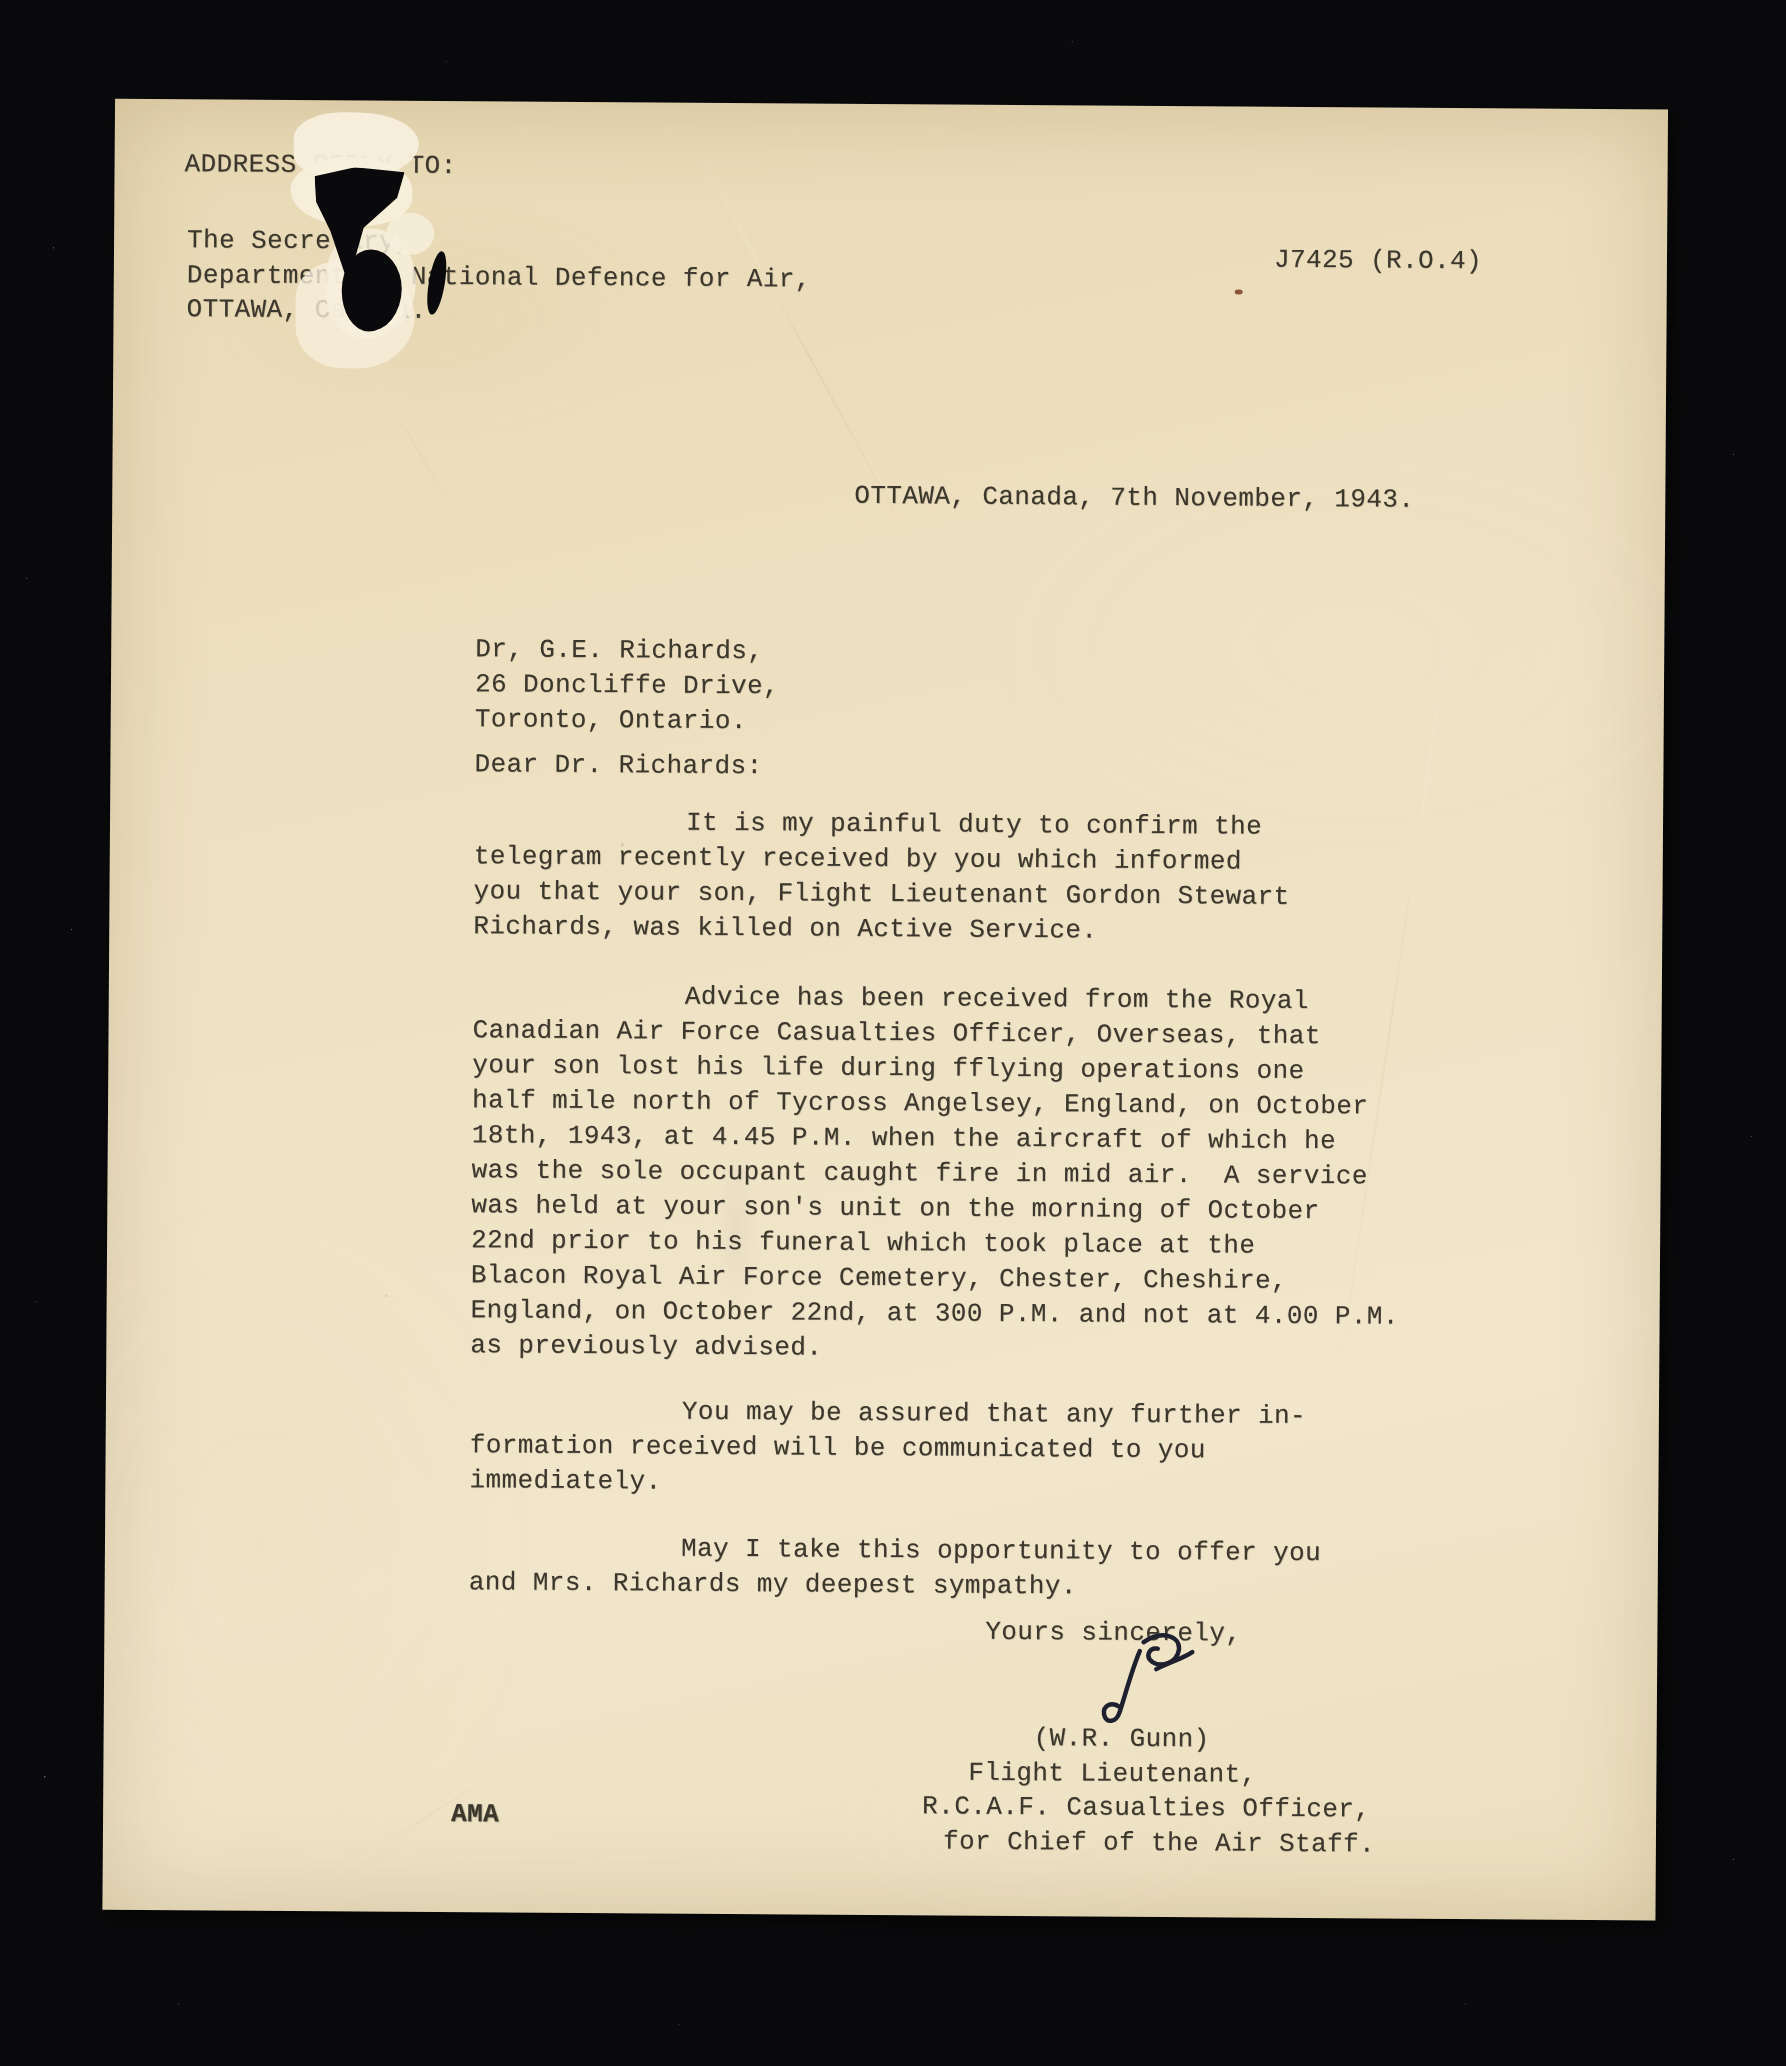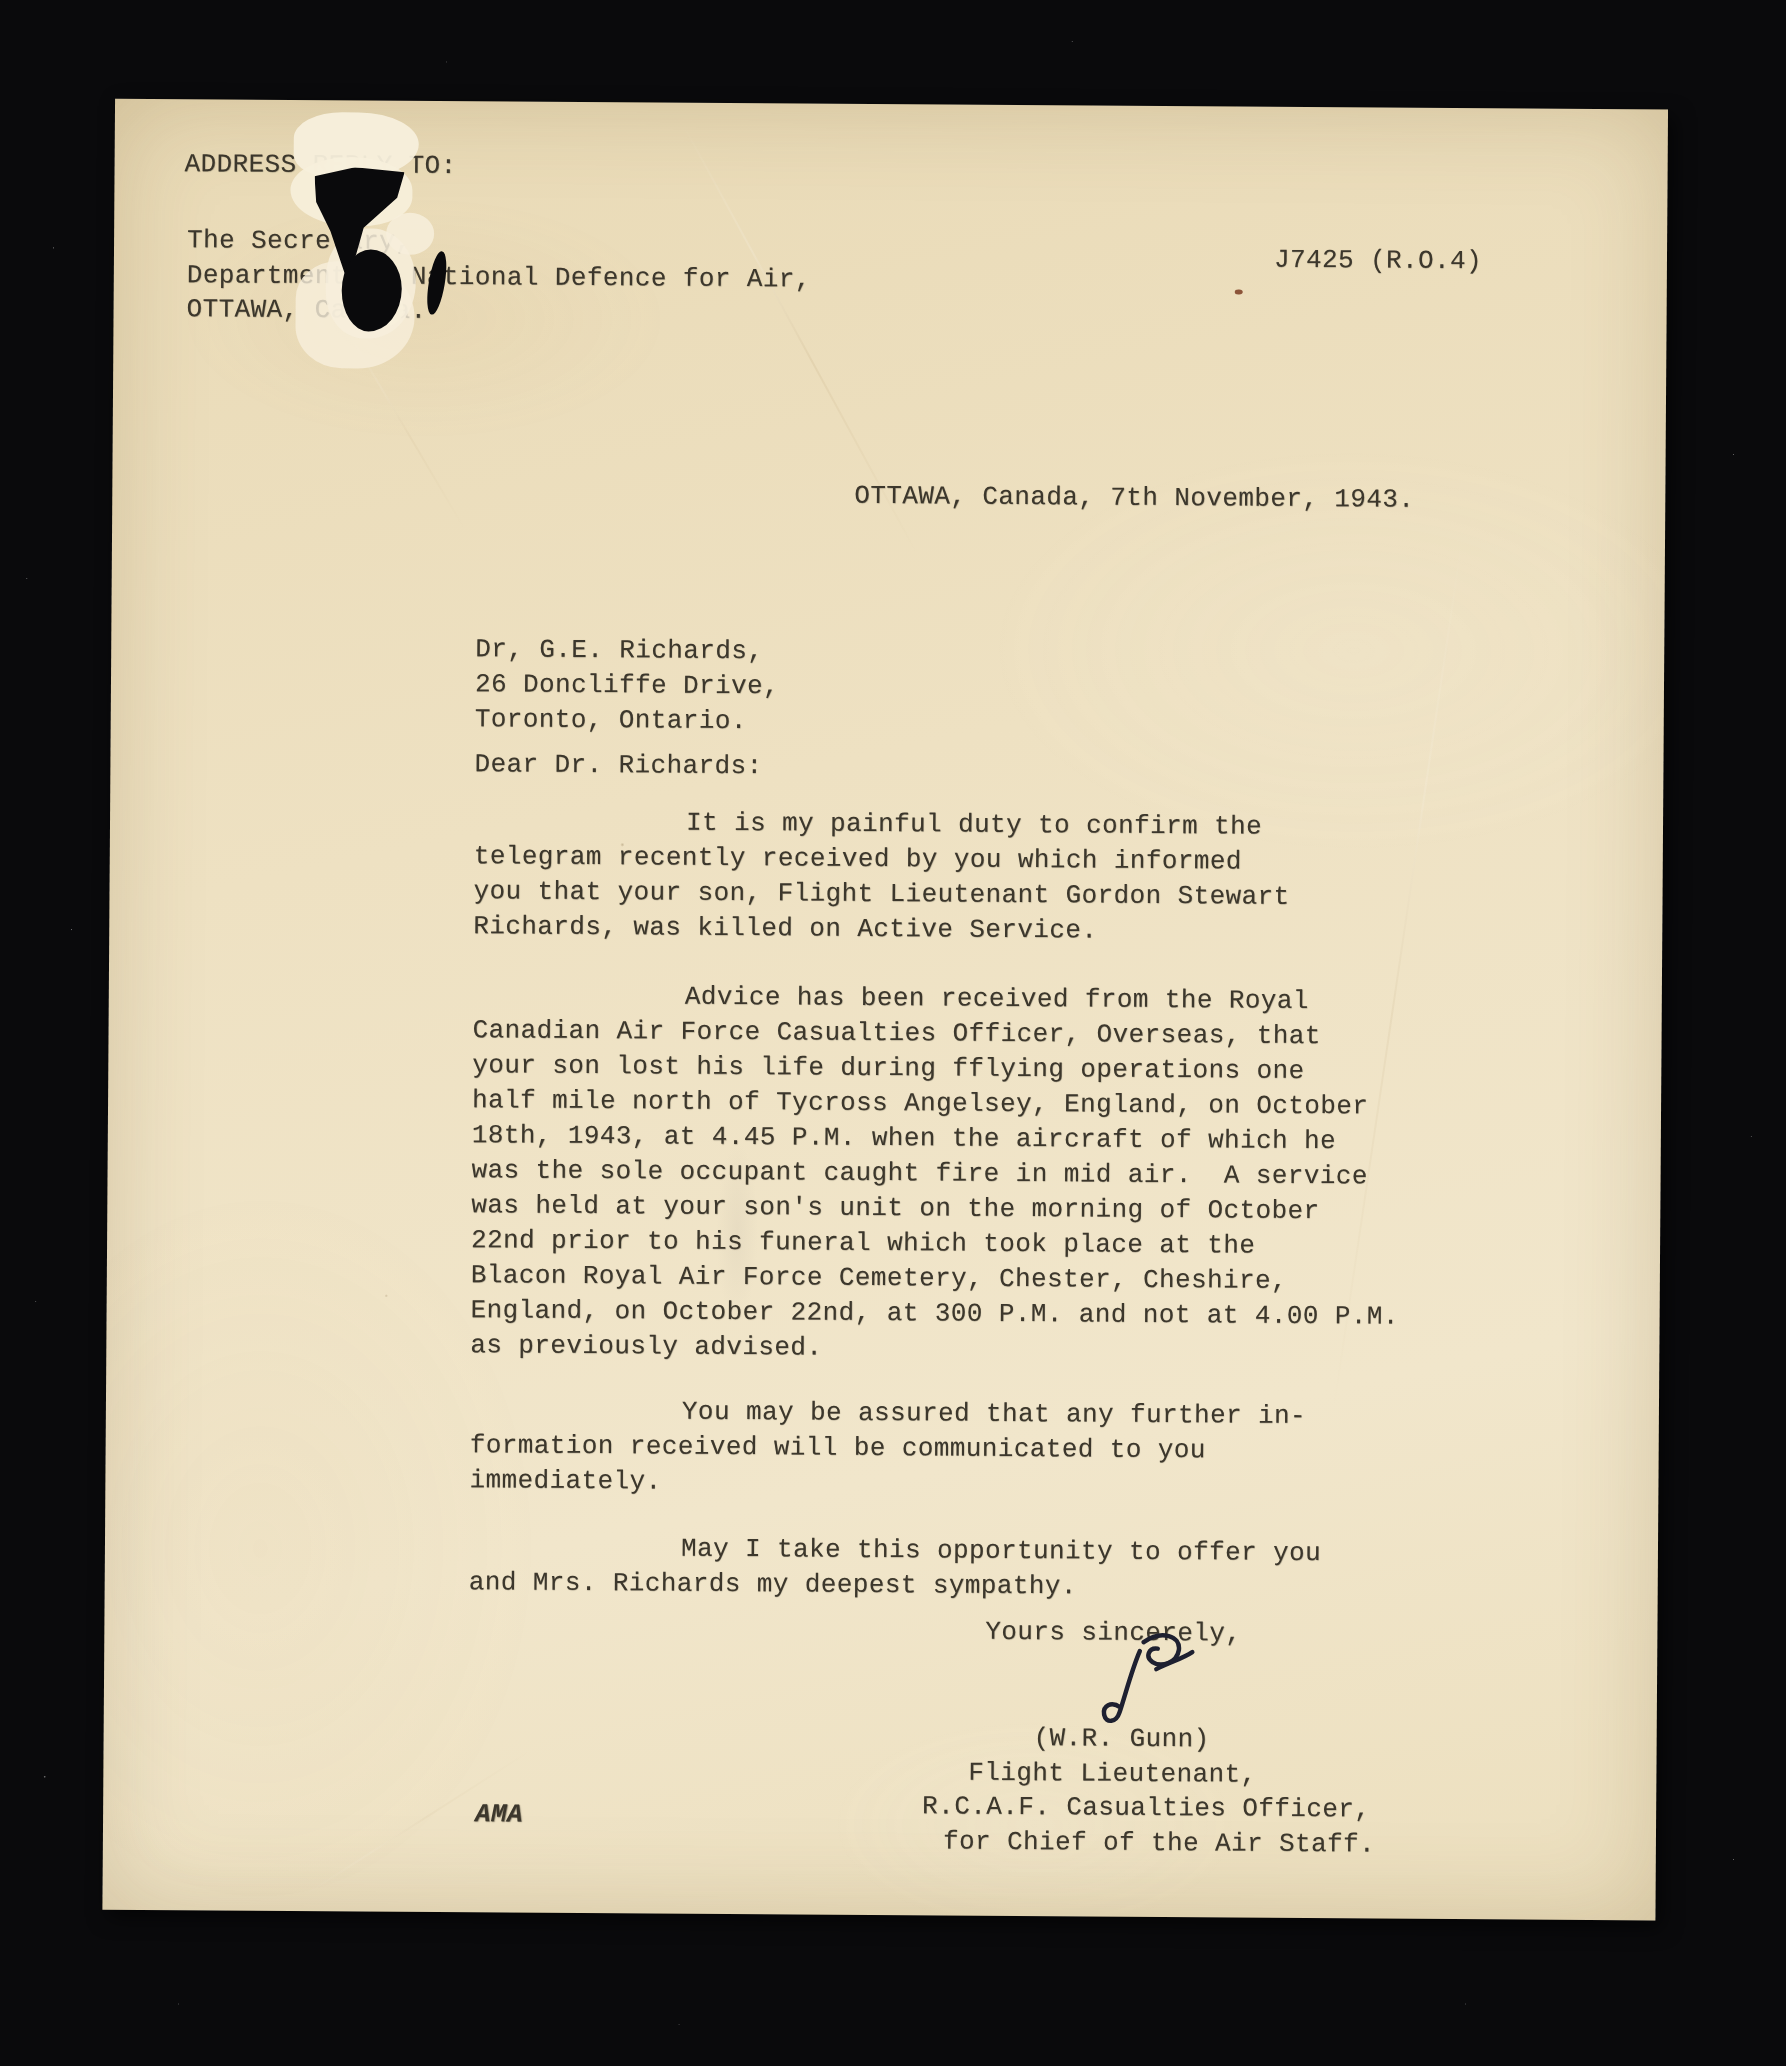--- a/index.html
+++ b/index.html
@@ -144,15 +144,15 @@
       <path d="M86 30 C 74 58, 64 98, 55 126 C 50 142, 34 144, 31 130 C 28 116, 42 108, 56 118"></path>
       <path d="M112 58 C 134 46, 152 42, 168 31"></path>
     </g>
   </svg>
 
   <div class="tline" style="left:930px;top:1616px;">(W.R. Gunn)</div>
   <div class="tline" style="left:865px;top:1651px;">Flight Lieutenant,</div>
   <div class="tline" style="left:819px;top:1685px;">R.C.A.F. Casualties Officer,</div>
   <div class="tline" style="left:840px;top:1720px;">for Chief of the Air Staff.</div>
 
-  <div class="tline heavy" style="left:372px;top:1696px;font-style:italic;">AMA</div>
+  <div class="tline heavy" style="left:348px;top:1696px;">AMA</div>
 </div>
 
 
 </body></html>

